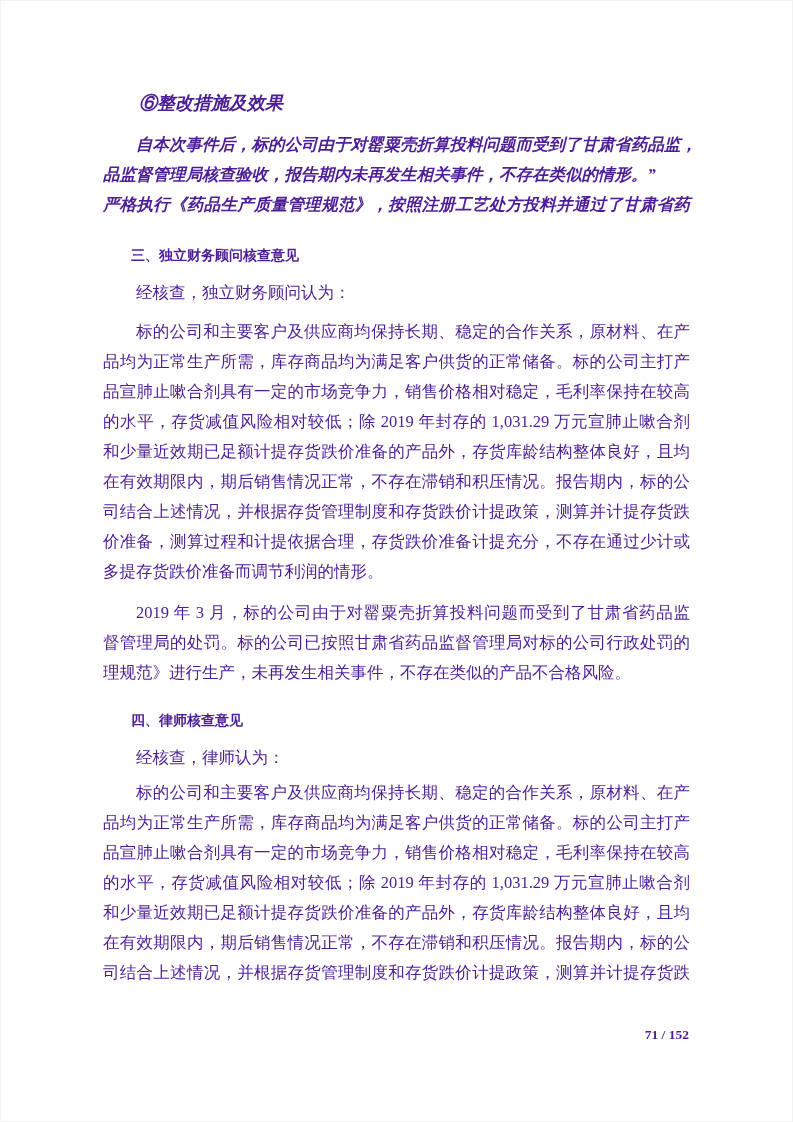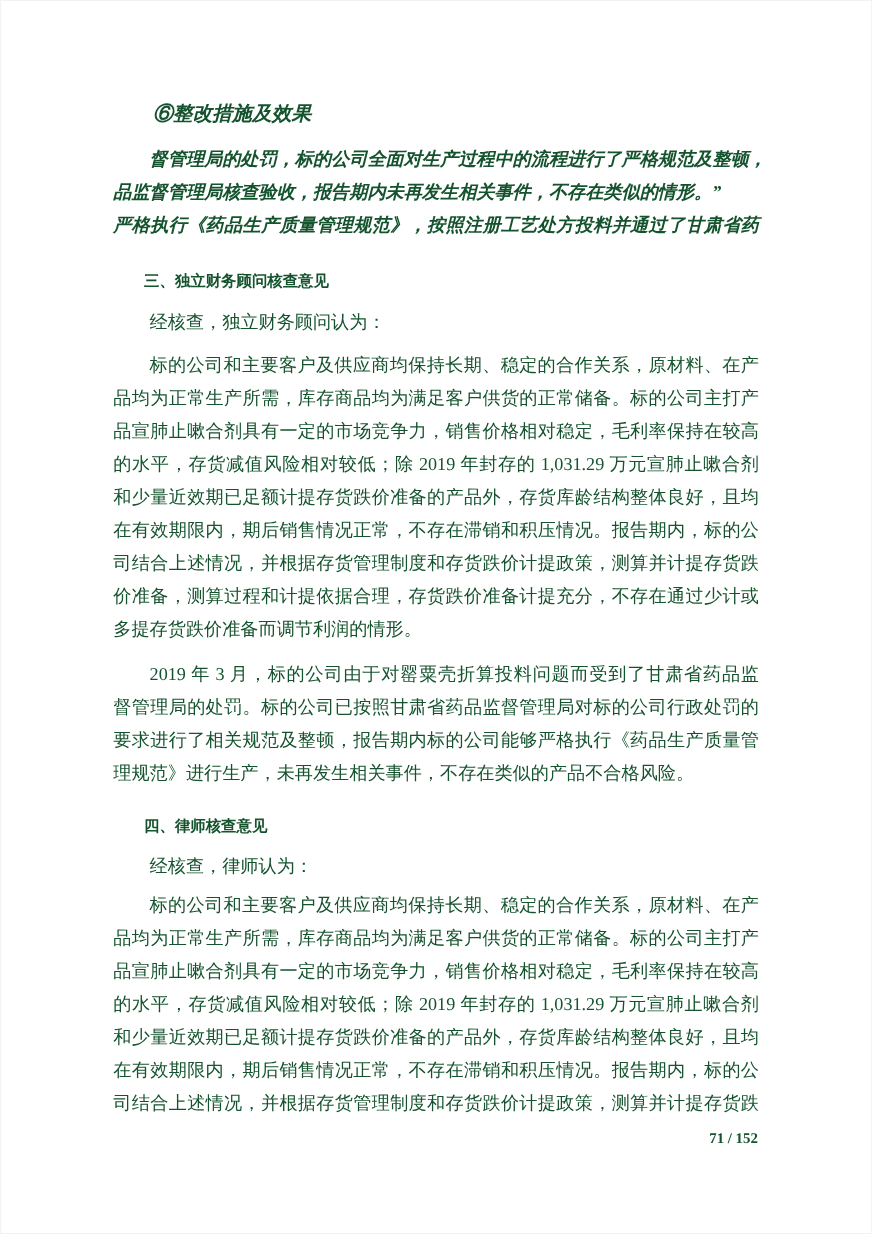--- a/index.html
+++ b/index.html
@@ -7,21 +7,21 @@
     padding: 0;
     background: #ffffff;
   }
   .page {
     position: relative;
     width: 793px;
     height: 1122px;
     background: #ffffff;
     box-shadow: inset 0 0 0 1px #f2f2f2;
     overflow: hidden;
-    color: #14532d;
+    color: #4c1d95;
     font-family: "Liberation Serif", "DejaVu Serif", serif;
   }
   .content {
     padding: 88px 103px 0 103px;
   }
   .quote-heading {
     margin: 0 0 12px 0;
     font-family: "Liberation Serif", "DejaVu Serif", serif;
     font-size: 18px;
     font-weight: 700;
@@ -72,21 +72,21 @@
 </style>
 </head>
 <body>
 
 <div class="page">
   <div class="content">
 
     <div class="quote-heading">⑥整改措施及效果</div>
 
     <div class="para quote">
-        <div class="line first">督管理局的处罚，标的公司全面对生产过程中的流程进行了严格规范及整顿，</div>
+        <div class="line first">自本次事件后，标的公司由于对罂粟壳折算投料问题而受到了甘肃省药品监，</div>
         <div class="line last">品监督管理局核查验收，报告期内未再发生相关事件，不存在类似的情形。”</div>
         <div class="line">严格执行《药品生产质量管理规范》，按照注册工艺处方投料并通过了甘肃省药</div>
       </div>
 
     <div class="section-heading">三、独立财务顾问核查意见</div>
 
     <div class="para intro line first last">经核查，独立财务顾问认为：</div>
 
     <div class="para body1">
         <div class="line first">标的公司和主要客户及供应商均保持长期、稳定的合作关系，原材料、在产</div>
@@ -96,21 +96,20 @@
         <div class="line">和少量近效期已足额计提存货跌价准备的产品外，存货库龄结构整体良好，且均</div>
         <div class="line">在有效期限内，期后销售情况正常，不存在滞销和积压情况。报告期内，标的公</div>
         <div class="line">司结合上述情况，并根据存货管理制度和存货跌价计提政策，测算并计提存货跌</div>
         <div class="line">价准备，测算过程和计提依据合理，存货跌价准备计提充分，不存在通过少计或</div>
         <div class="line last">多提存货跌价准备而调节利润的情形。</div>
       </div>
 
     <div class="para body2">
         <div class="line first">2019 年 3 月，标的公司由于对罂粟壳折算投料问题而受到了甘肃省药品监</div>
         <div class="line">督管理局的处罚。标的公司已按照甘肃省药品监督管理局对标的公司行政处罚的</div>
-        <div class="line">要求进行了相关规范及整顿，报告期内标的公司能够严格执行《药品生产质量管</div>
         <div class="line last">理规范》进行生产，未再发生相关事件，不存在类似的产品不合格风险。</div>
       </div>
 
     <div class="section-heading h4">四、律师核查意见</div>
 
     <div class="para intro line first last">经核查，律师认为：</div>
 
     <div class="para body3">
         <div class="line first">标的公司和主要客户及供应商均保持长期、稳定的合作关系，原材料、在产</div>
         <div class="line">品均为正常生产所需，库存商品均为满足客户供货的正常储备。标的公司主打产</div>

